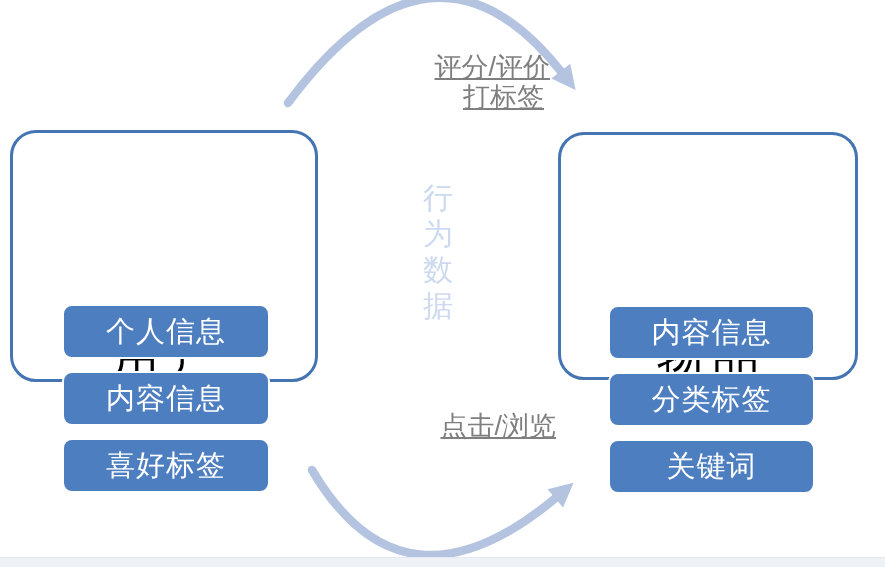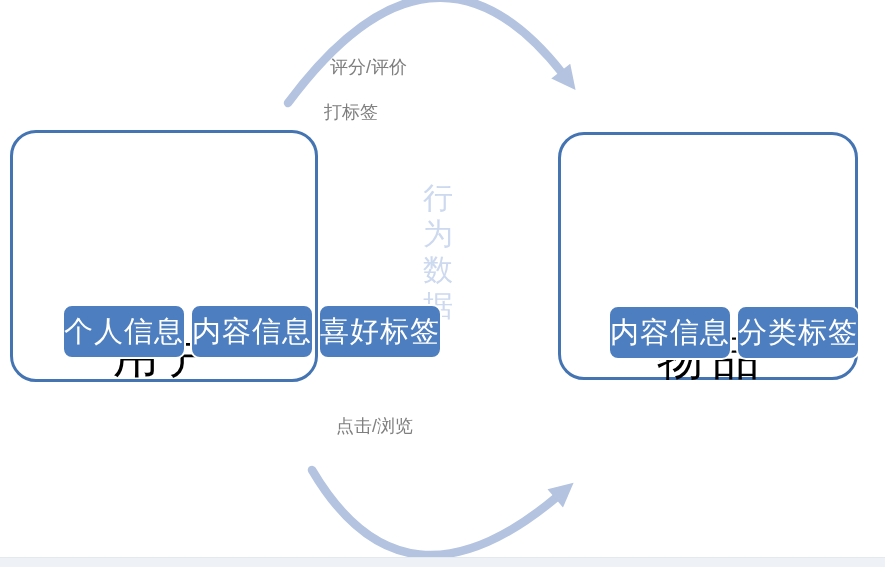--- a/index.html
+++ b/index.html
@@ -28,48 +28,49 @@
     font-family:"DejaVu Serif","Liberation Serif",serif;
     font-size:46px;line-height:50px;
     color:#000;
     letter-spacing:10px;
     padding-left:10px;
     white-space:nowrap;
   }
 
   .attr-stack{
     position:absolute;
-    display:flex;flex-direction:row;gap:4px;
+    display:flex;flex-direction:column;gap:12px;
     z-index:3;
   }
   #user-attrs{left:62px;top:304px;width:208px;}
   #item-attrs{left:608px;top:305px;width:207px;}
   .attr-item{
     height:55px;
     background:#4d7ec0;
     border:2px solid #ffffff;
     box-sizing:border-box;
     border-radius:10px;
     display:flex;align-items:center;justify-content:center;
     color:#ffffff;
     font-size:29px;
     letter-spacing:1px;
     white-space:nowrap;
   }
 
   .flow-label{
     position:absolute;
     width:220px;
-    text-align:left;
+    text-align:right;
     color:#7f7f7f;
-    font-size:18px;line-height:30px;
+    font-size:27px;line-height:30px;
     white-space:nowrap;
+    text-decoration:underline;
   }
   #top-label-1{left:330px;top:52px;}
-  #top-label-2{left:324px;top:97px;}
+  #top-label-2{left:324px;top:82px;}
   #bottom-label-1{left:336px;top:411px;}
   #bottom-label-2{left:336px;top:475px;}
 
   #center-label{
     position:absolute;left:423px;top:181px;
     display:flex;flex-direction:column;align-items:center;gap:2px;
     color:#ccd9ef;
     font-size:30px;line-height:34px;
     z-index:1;
   }
@@ -104,20 +105,21 @@
 
   <div id="user-attrs" class="attr-stack">
     <div class="attr-item">个人信息</div>
     <div class="attr-item">内容信息</div>
     <div class="attr-item">喜好标签</div>
   </div>
 
   <div id="item-attrs" class="attr-stack">
     <div class="attr-item">内容信息</div>
     <div class="attr-item">分类标签</div>
+    <div class="attr-item">关键词</div>
   </div>
 
   <div id="top-label-1" class="flow-label">评分/评价</div>
   <div id="top-label-2" class="flow-label">打标签</div>
 
   <div id="bottom-label-1" class="flow-label">点击/浏览</div>
 
   <div id="center-label">
     <span>行</span>
     <span>为</span>

